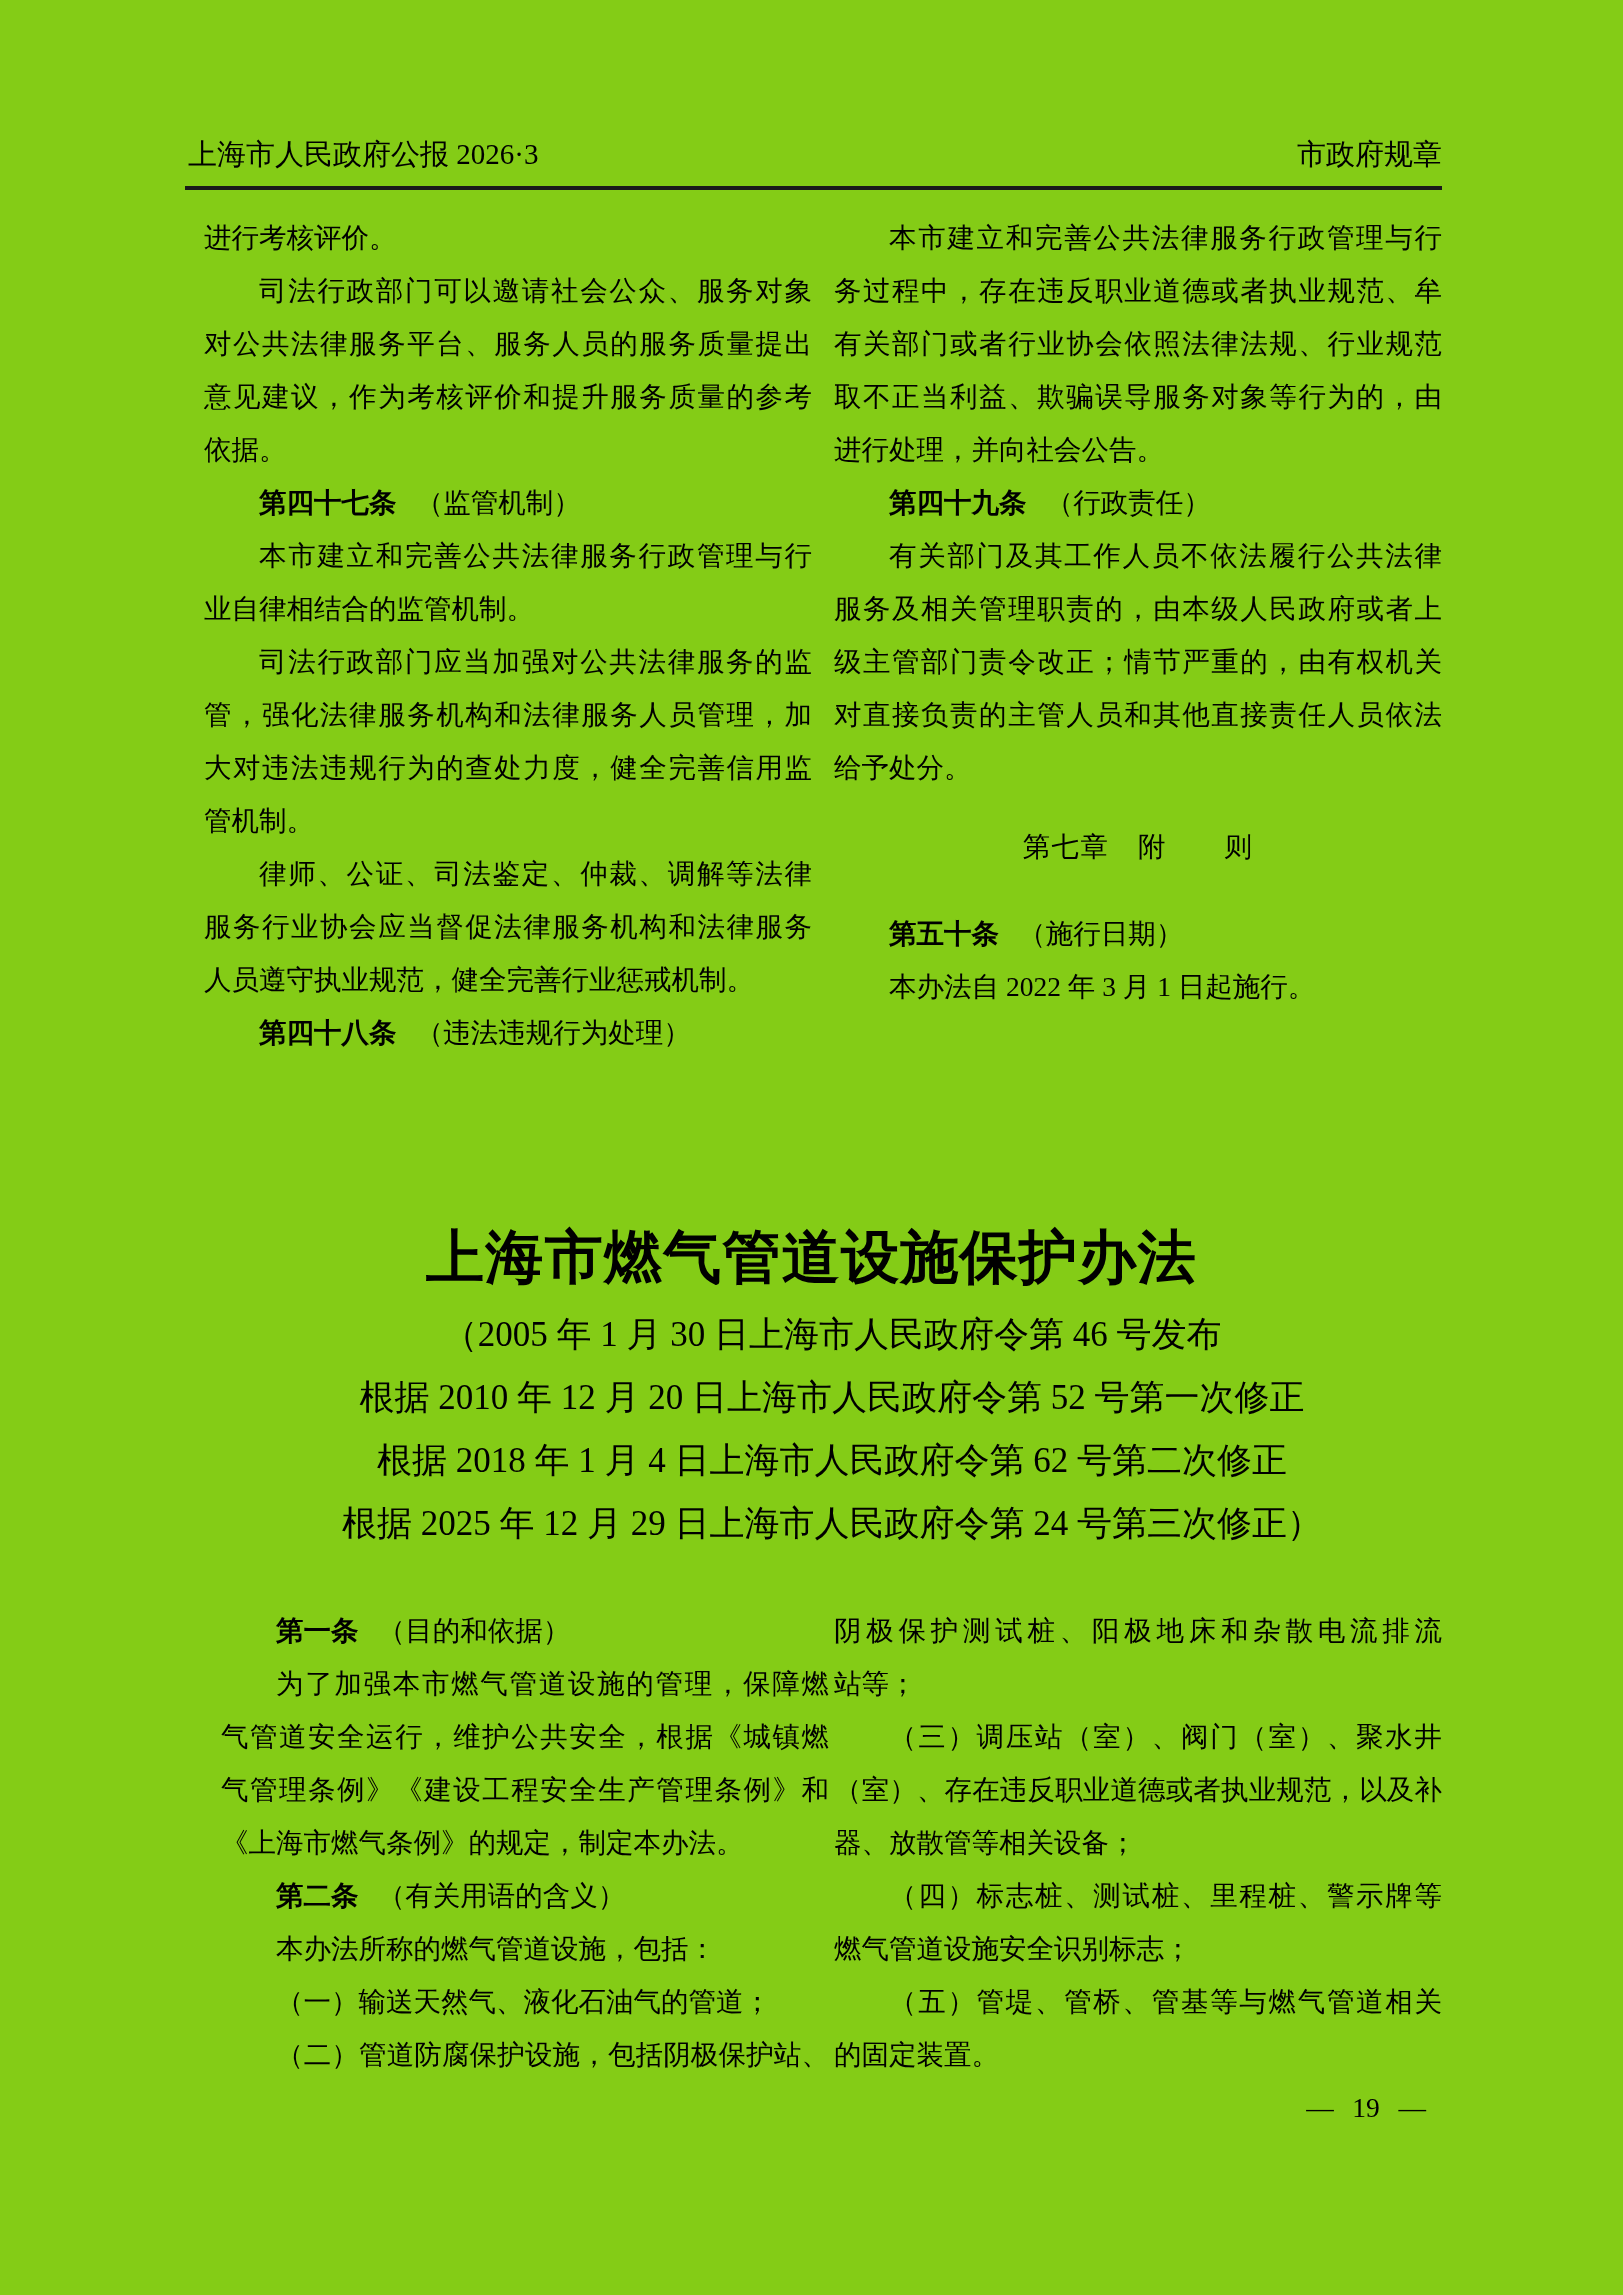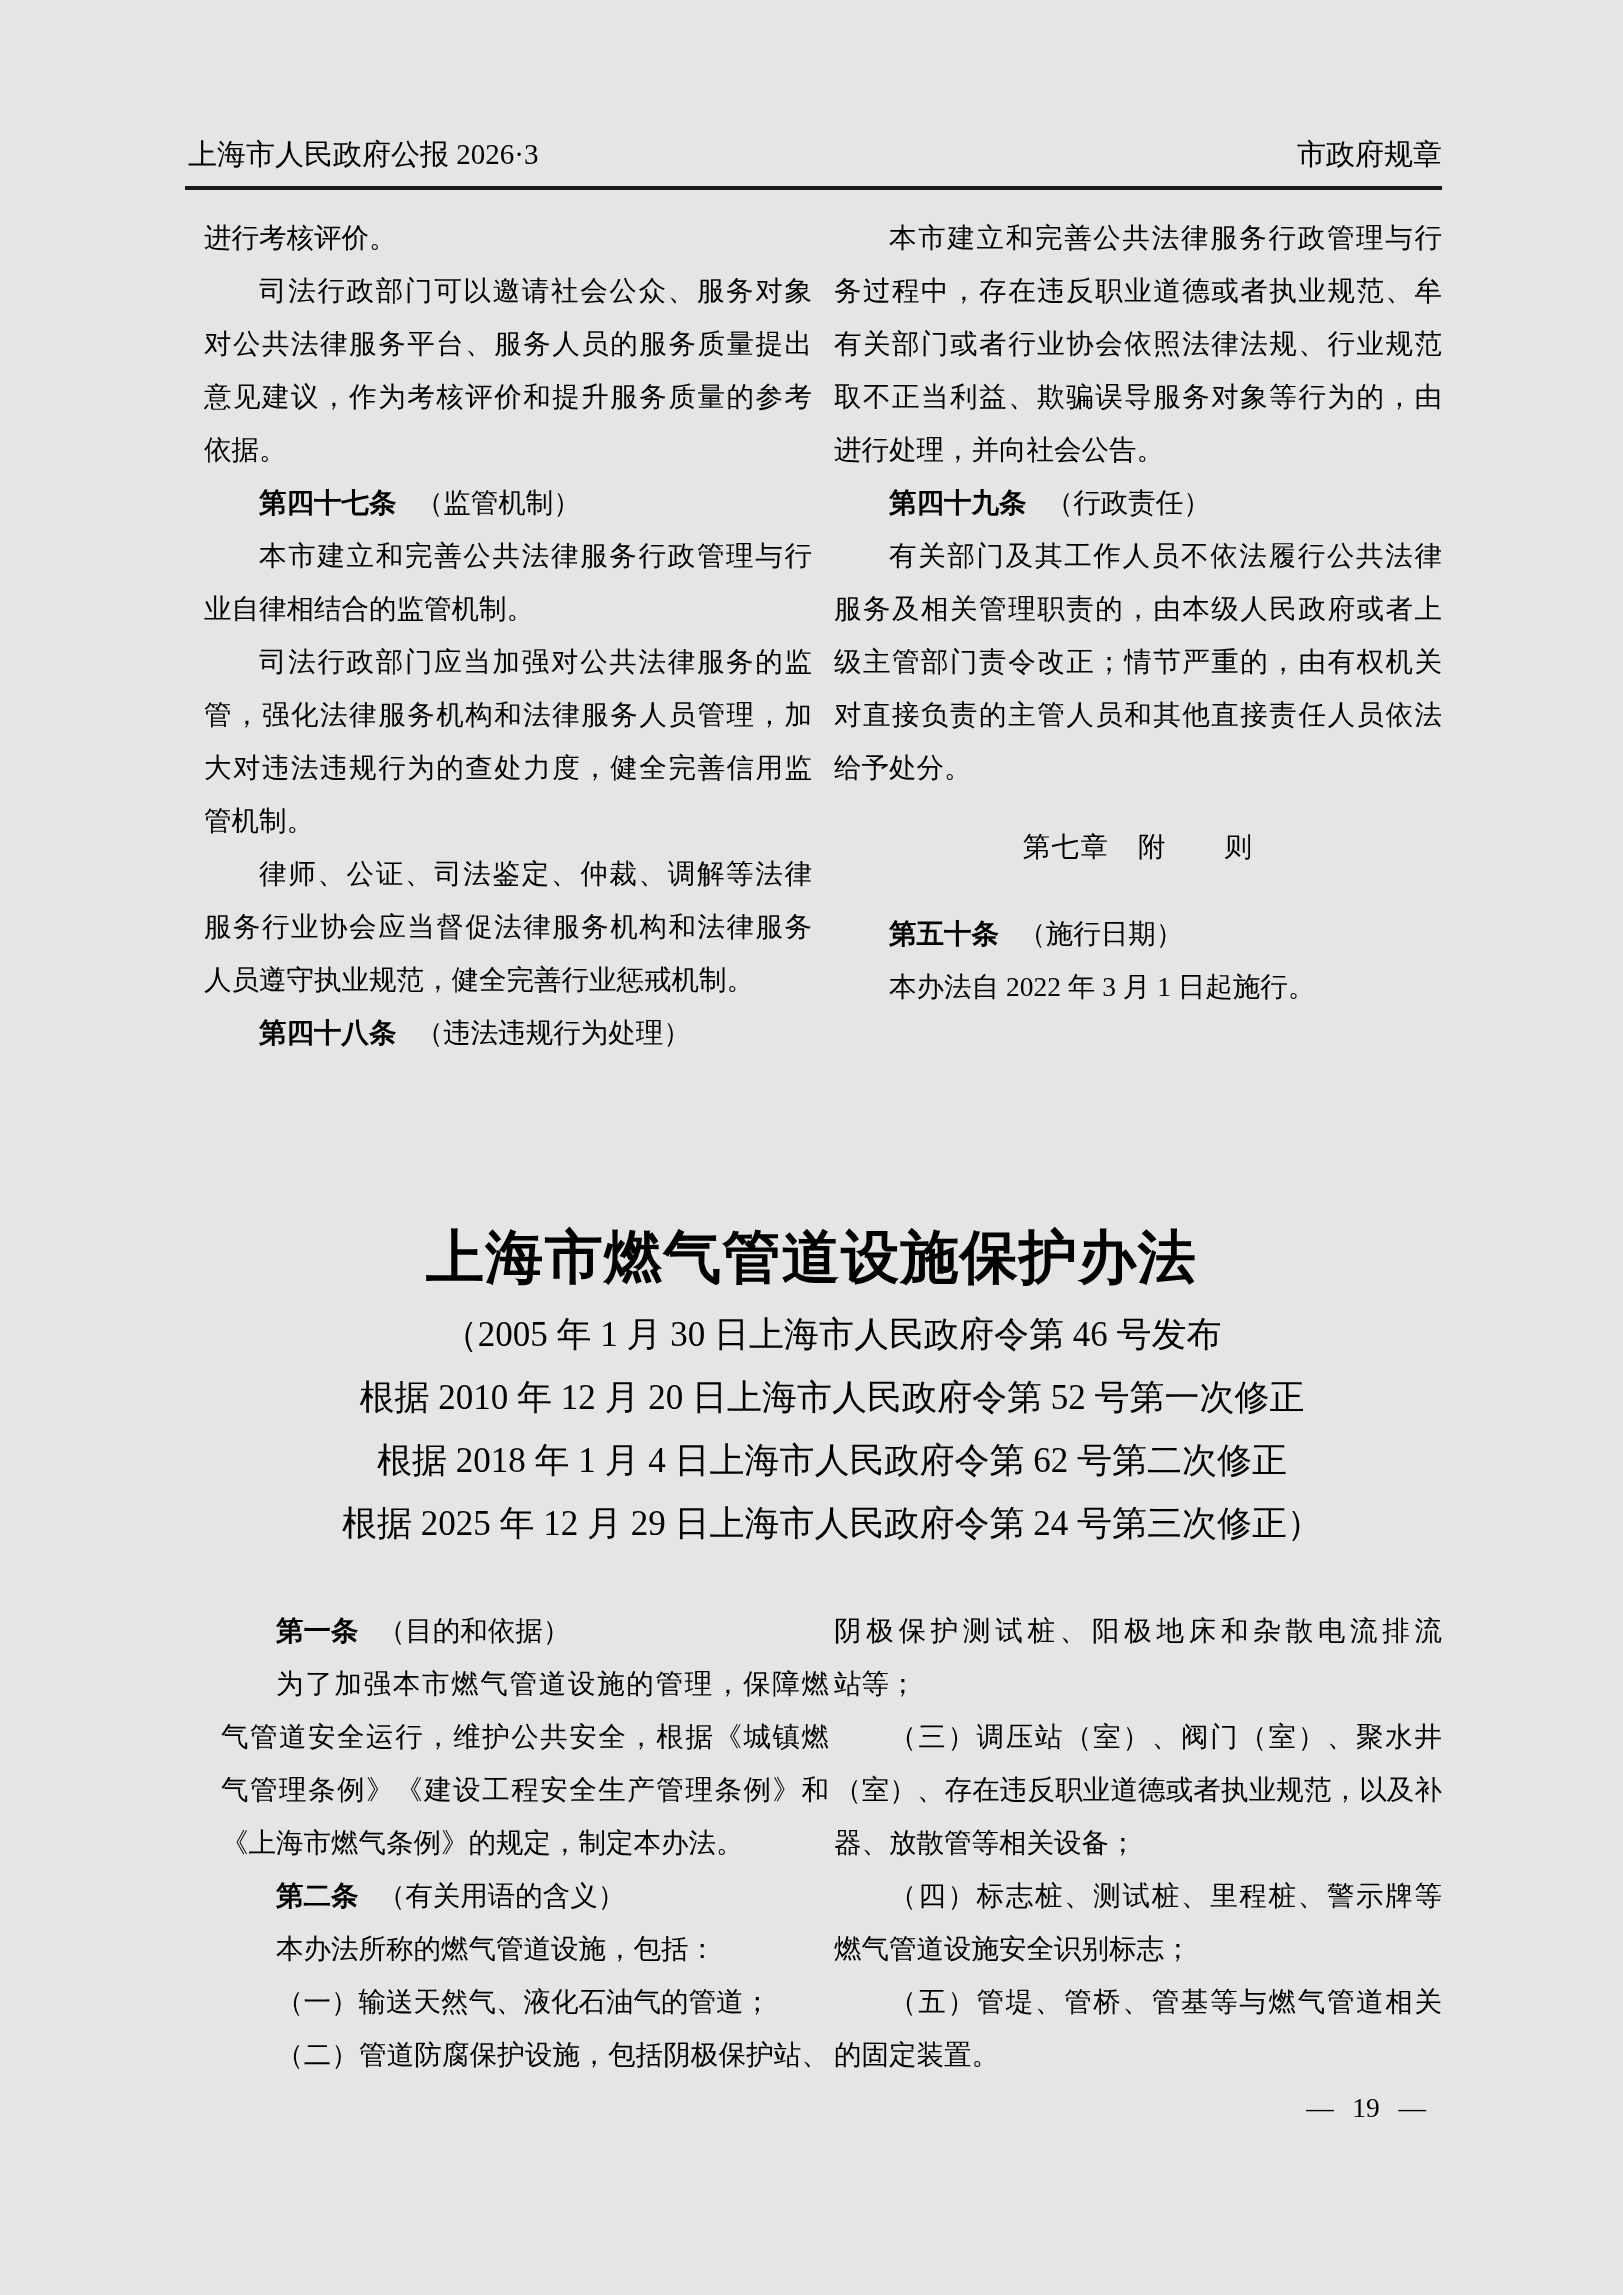--- a/index.html
+++ b/index.html
@@ -1,20 +1,20 @@
 <!DOCTYPE html>
 <html style="font-size:10.5px"><head>
 <meta charset="utf-8">
 <style>
   html,body{margin:0;padding:0;background:#888;}
   .page{
     position:relative;
     width:1623px;height:2295px;
     margin:0 auto;
-    background:#e5e5e5;
+    background:#84cc16;
     color:#000;
     font-family:"Liberation Serif","DejaVu Serif",serif;
     overflow:hidden;
   }
   .hdr-left{
     position:absolute;left:188px;top:135px;
     font-size:29px;line-height:39px;white-space:nowrap;
   }
   .hdr-right{
     position:absolute;right:181px;top:135px;

